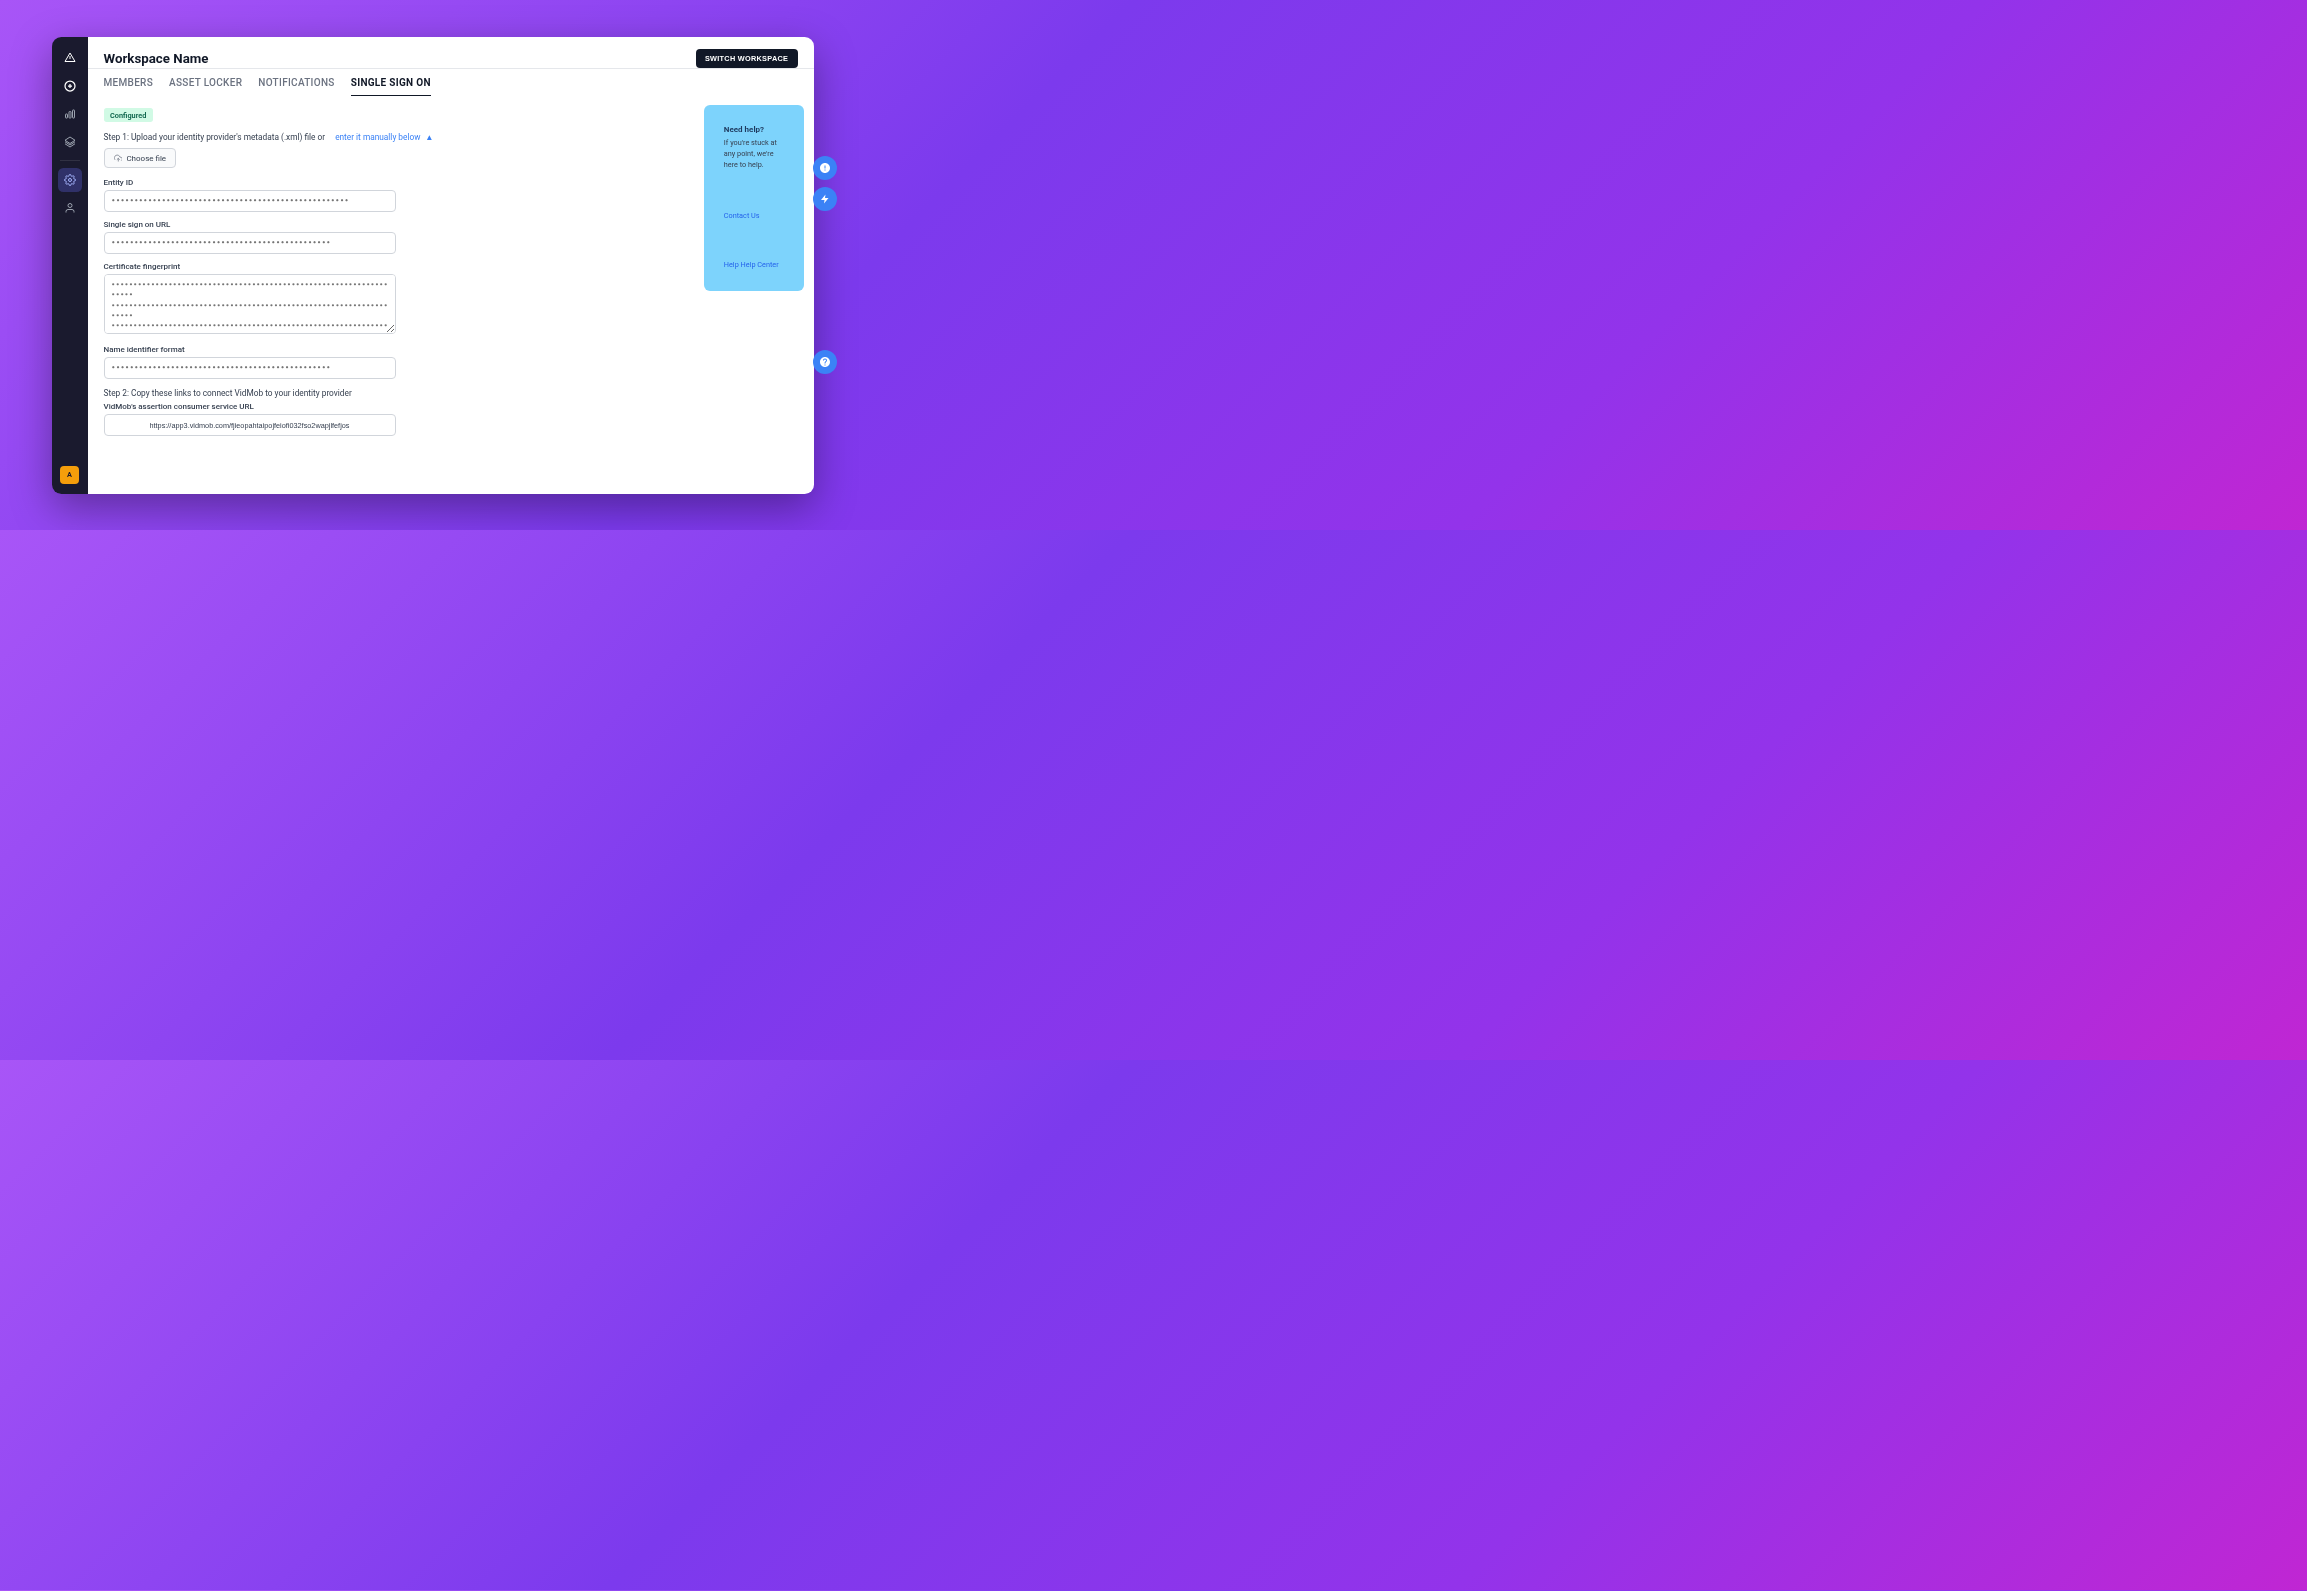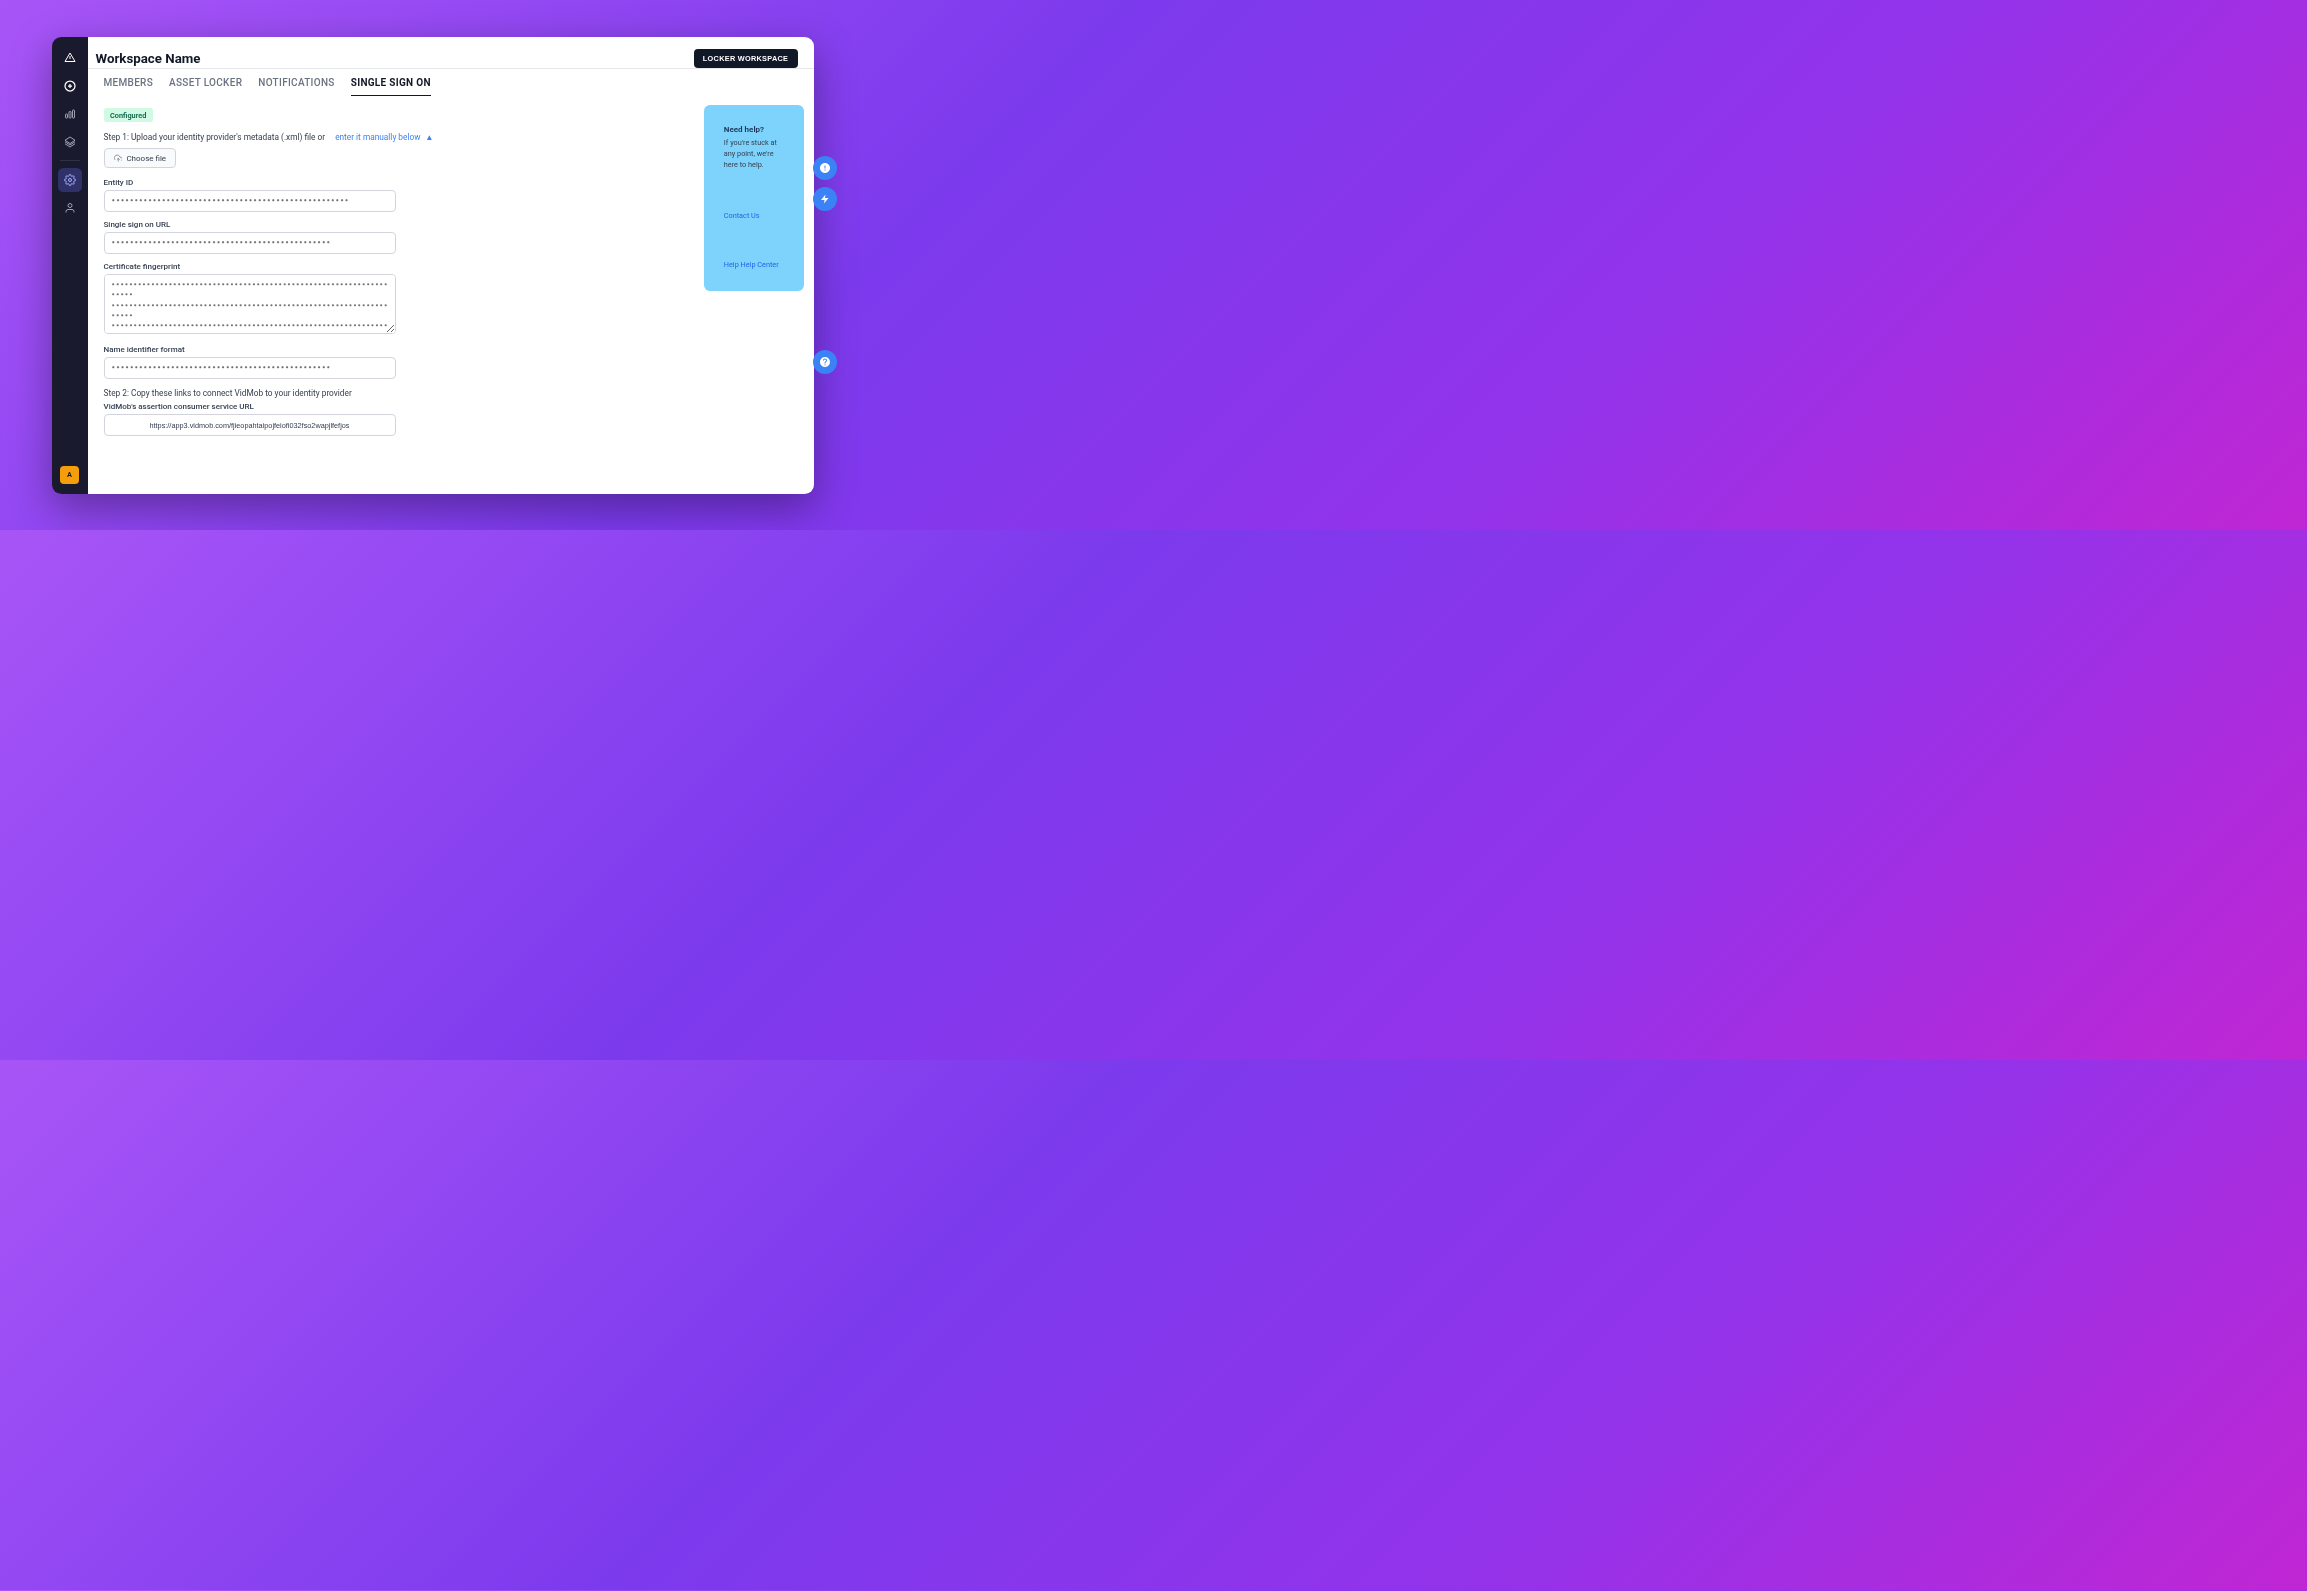--- a/index.html
+++ b/index.html
@@ -68,21 +68,21 @@
       background: #fff;
       display: flex;
       flex-direction: column;
       overflow: hidden;
     }
     
     .header {
       display: flex;
       align-items: center;
       justify-content: space-between;
-      padding: 12px 16px 0 8px;
+      padding: 12px 16px 0 16px;
       border-bottom: 0.7px solid #e5e7eb;
     }
     .workspace-title {
       font-size: 13.3px;
       font-weight: 700;
       color: #111827;
     }
     .switch-workspace-btn {
       background: #111827;
       color: #fff;
@@ -336,21 +336,21 @@
 
       <div class="sidebar-avatar">A</div>
     </div>
 
     <div class="main-content">
 
       <div class="header">
         <div style="display:flex; align-items:center; gap:10.6px;">
           <h1 class="workspace-title">Workspace Name</h1>
         </div>
-        <button class="switch-workspace-btn">LOCKER WORKSPACE</button>
+        <button class="switch-workspace-btn">SWITCH WORKSPACE</button>
       </div>
 
       <div class="tabs">
         <span class="tab">MEMBERS</span>
         <span class="tab">ASSET LOCKER</span>
         <span class="tab">NOTIFICATIONS</span>
         <span class="tab active">SINGLE SIGN ON</span>
       </div>
 
       <div class="body">

